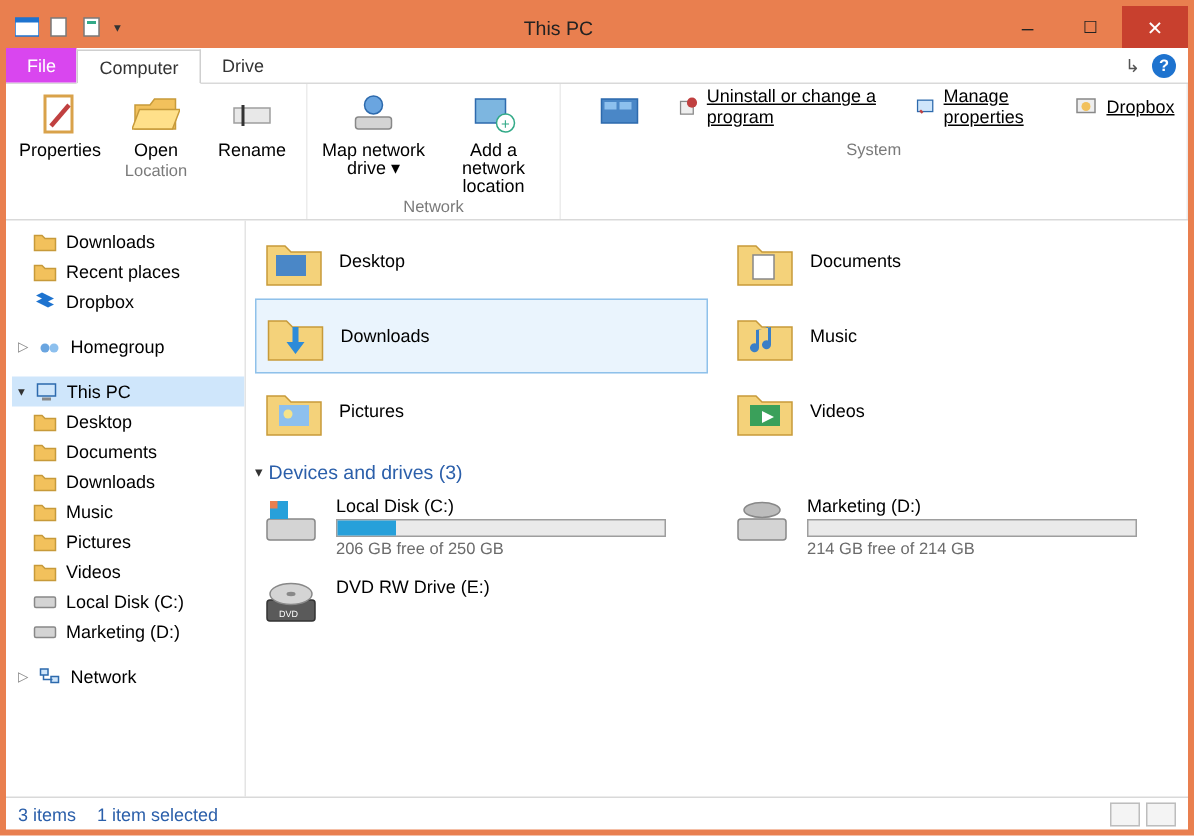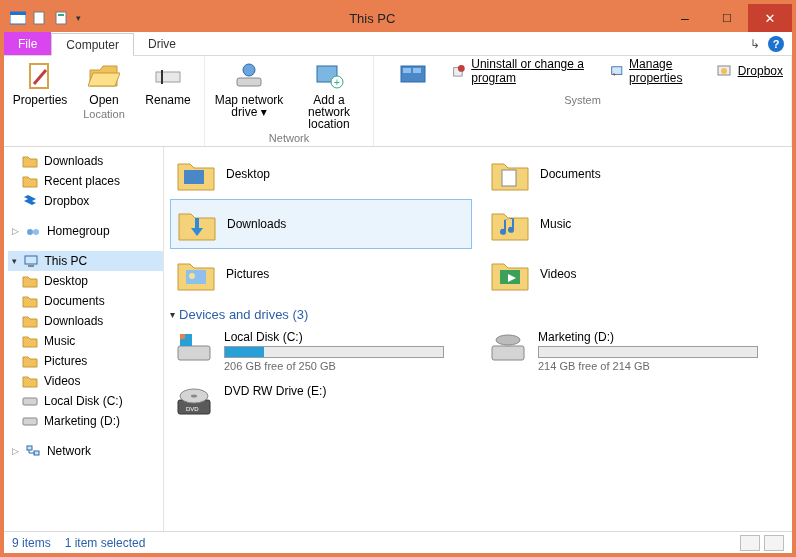--- a/index.html
+++ b/index.html
@@ -373,19 +373,19 @@
           </svg>
         <div class="dinfo">
           <span>DVD RW Drive (E:)</span>
         </div>
       </div>
     </div>
   </div>
 </div>
 
 <div class="status">
-  <span>9 items</span>
+  <span>3 items</span>
   <span>1 item selected</span>
   <div class="right">
     <div class="viewbtn"></div>
     <div class="viewbtn"></div>
   </div>
 </div>
 
 </body></html>

